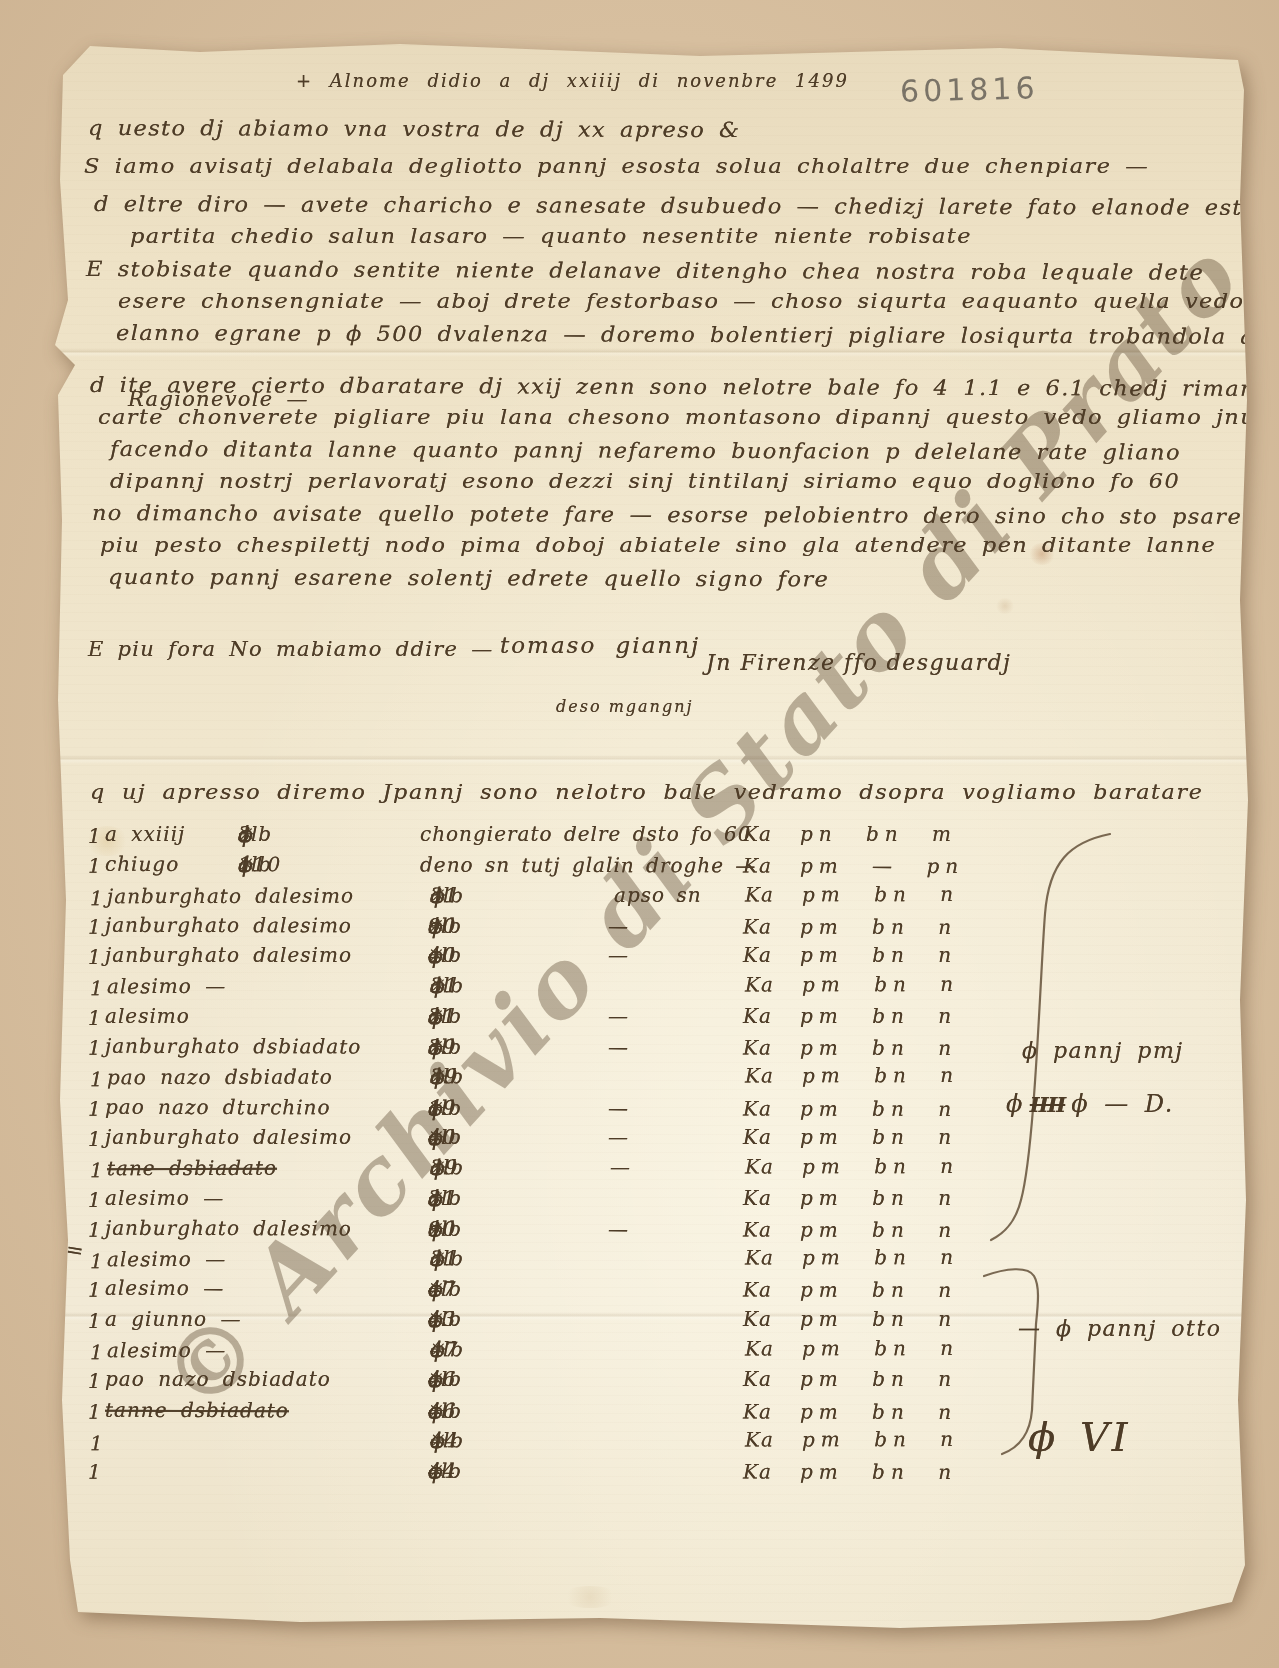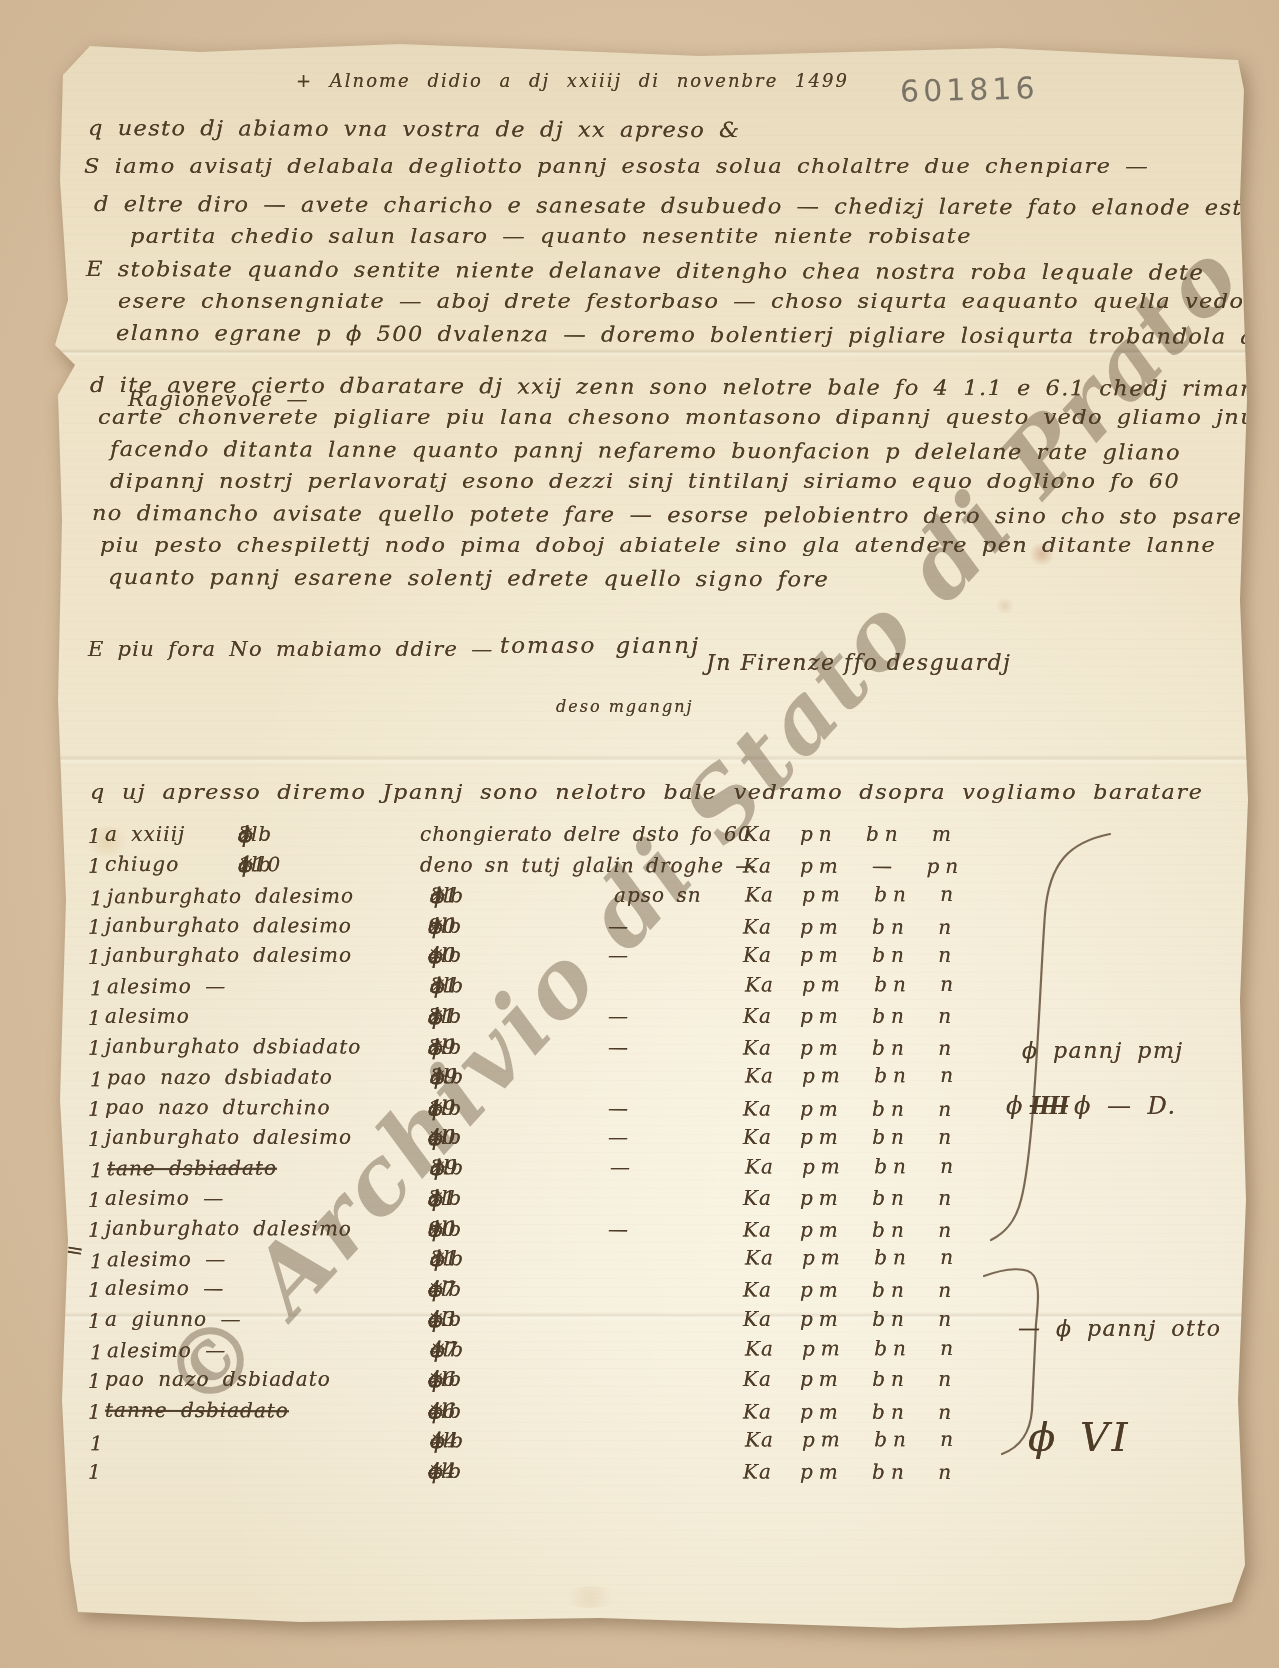--- a/index.html
+++ b/index.html
@@ -85,22 +85,22 @@
   .ledger-row:nth-child(12) .name,.ledger-row:nth-child(20) .name{text-decoration:line-through;
     text-decoration-thickness:1.5px;text-decoration-color:rgba(78,60,39,.85);}
 
   .bracket{position:absolute;}
   .bracket path{stroke:#5b4730;stroke-width:2.2;fill:none;opacity:.8;stroke-linecap:round;}
   .b1{left:985px;top:828px;}
   .b2{left:976px;top:1260px;}
   .anno{position:absolute;white-space:nowrap;font-size:22px;letter-spacing:1.5px;word-spacing:6px;}
   .g1a{left:1022px;top:1038px;}
   .g1b{left:1006px;top:1090px;font-size:24px;}
-  .g1b .tally{font-size:27px;font-weight:bold;letter-spacing:-1px;text-decoration:line-through;
-    text-decoration-thickness:2px;margin:14px 6px;font-family:Liberation Serif, serif;}
+  .g1b .tally{font-size:21px;font-weight:bold;letter-spacing:-1px;text-decoration:line-through;
+    text-decoration-thickness:2px;margin:14px 6px;}
   .g2a{left:1012px;top:1316px;margin-left:6px;}
   .g2b{left:1028px;top:1414px;font-size:40px;letter-spacing:3px;}
   .margin-mark{position:absolute;left:66px;top:1238px;font-size:21px;transform:rotate(9deg);letter-spacing:-2px;}
 </style>
 </head>
 <body>
 
 <div class="canvas">
   <div class="paper-shadow">
     <div class="paper">

